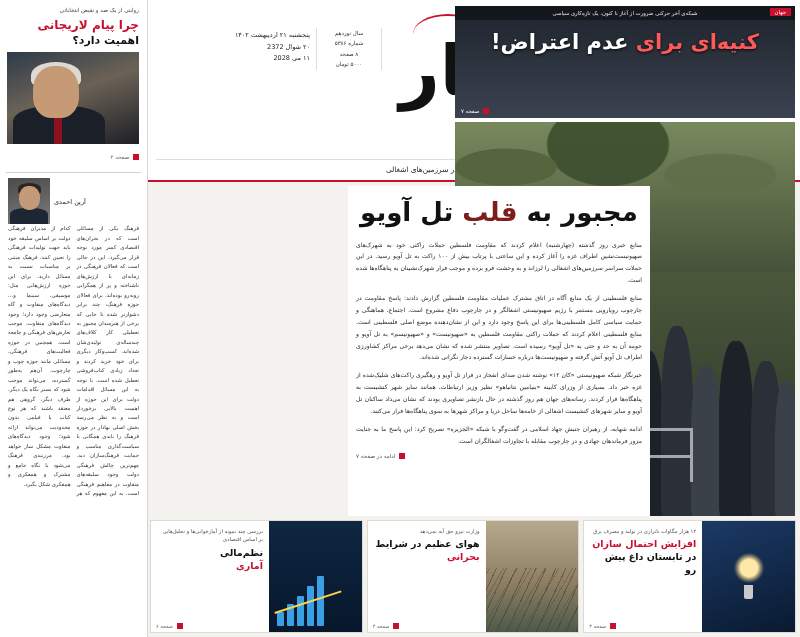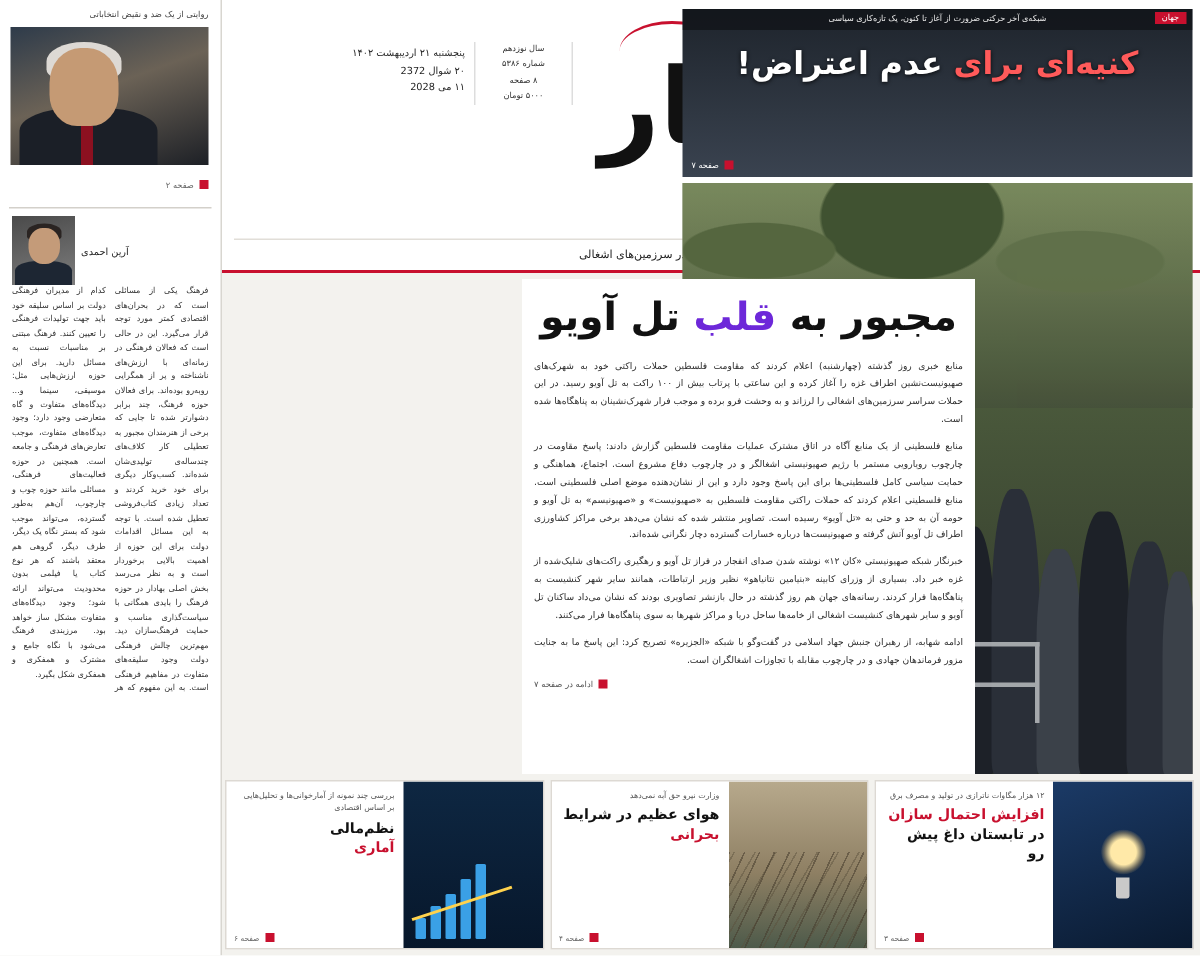--- a/index.html
+++ b/index.html
@@ -280,21 +280,21 @@
     padding: 6px 8px;
   }
   .main-headline {
     font-size: 26px;
     font-weight: bold;
     color: #111;
     text-align: center;
     line-height: 1.25;
     margin: 4px 0 10px 0;
   }
-  .main-headline .red { color: #6d28d9; }
+  .main-headline .red { color: #7f1d1d; }
   .main-body {
     font-size: 6.1px;
     color: #2a2a2a;
     text-align: justify;
     line-height: 1.95;
     direction: rtl;
   }
   .main-body p { margin: 0 0 6px 0; }
   .cont-flag {
     text-align: left;
@@ -415,20 +415,24 @@
 </style>
 </head>
 <body>
 
 <div class="page">
 
   <div class="left-col">
 
     <div class="side-teaser">
       <div class="kicker">روایتی از یک ضد و نقیض انتخاباتی</div>
+      <div class="headline">
+        <span>چرا پیام لاریجانی</span>
+        <span class="blk">اهمیت دارد؟</span>
+      </div>
       <div class="side-photo">
         <div class="body"></div>
         <div class="hair"></div>
         <div class="face"></div>
         <div class="tie"></div>
       </div>
       <div class="page-flag">
         <span class="flag-sq"></span>
         <span>صفحه ۲</span>
       </div>

